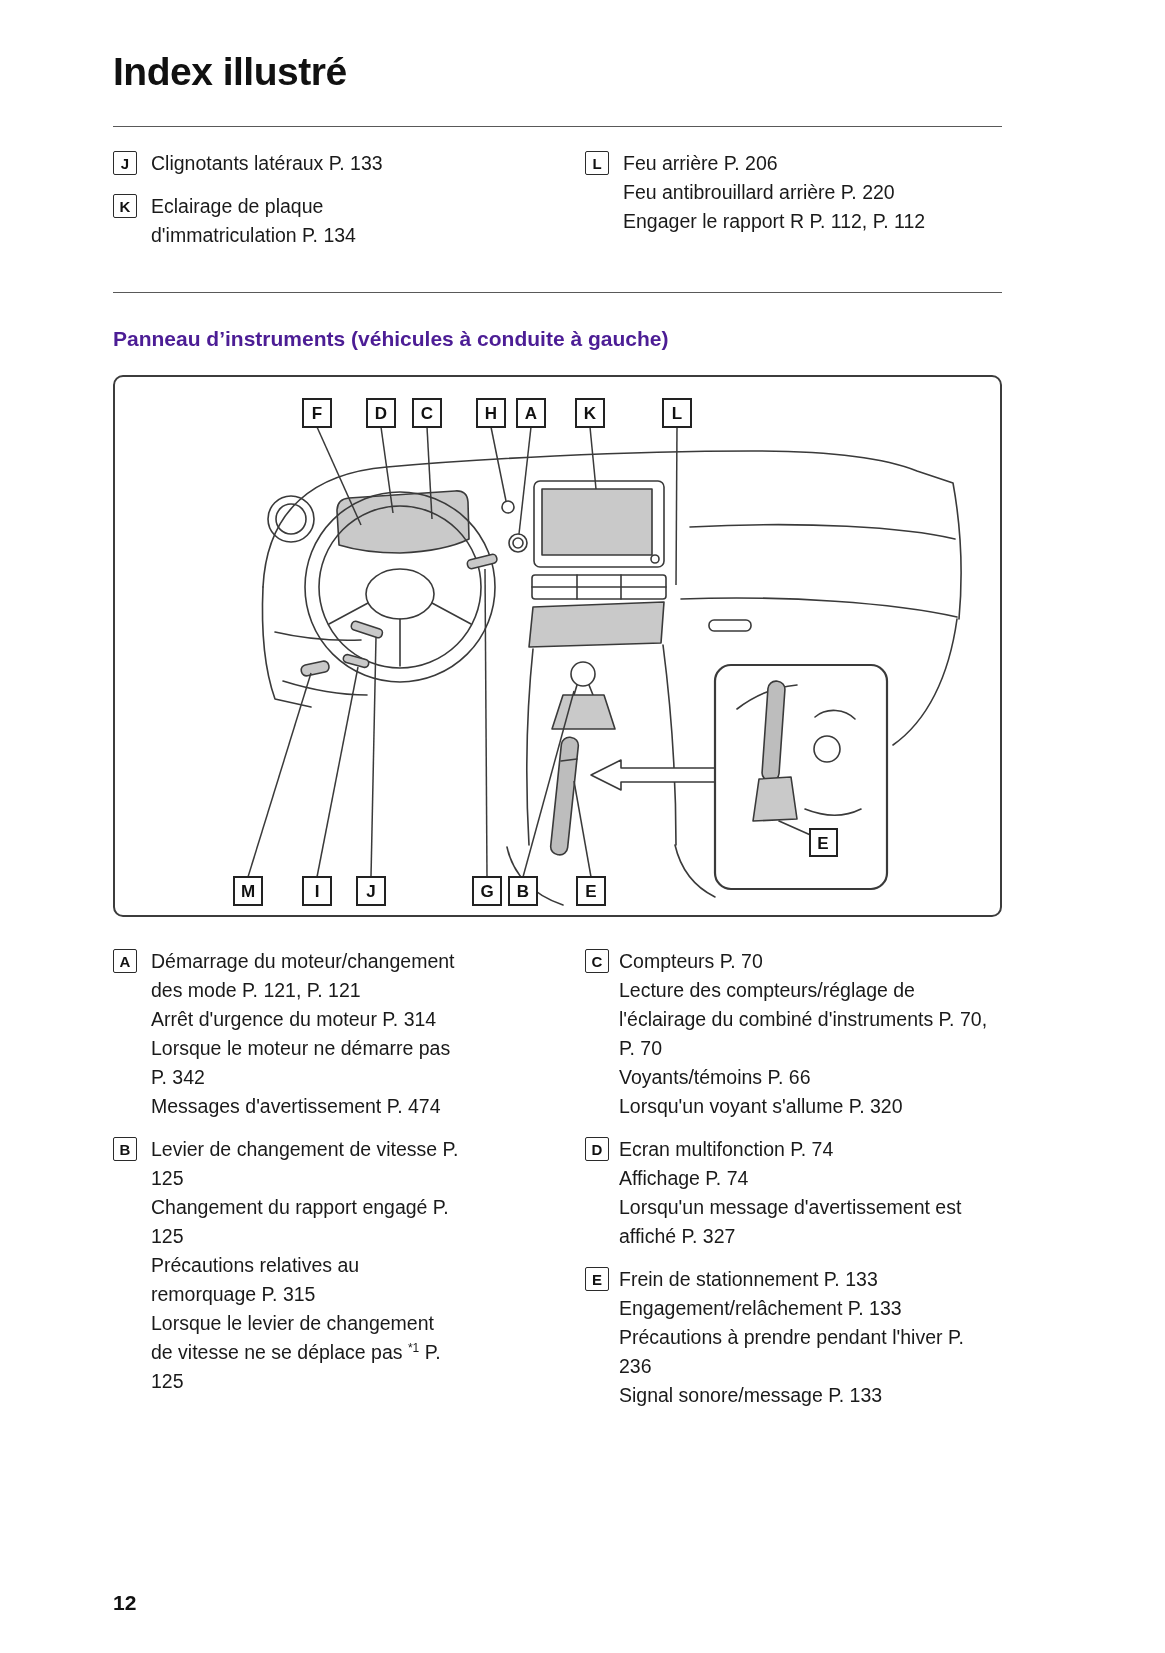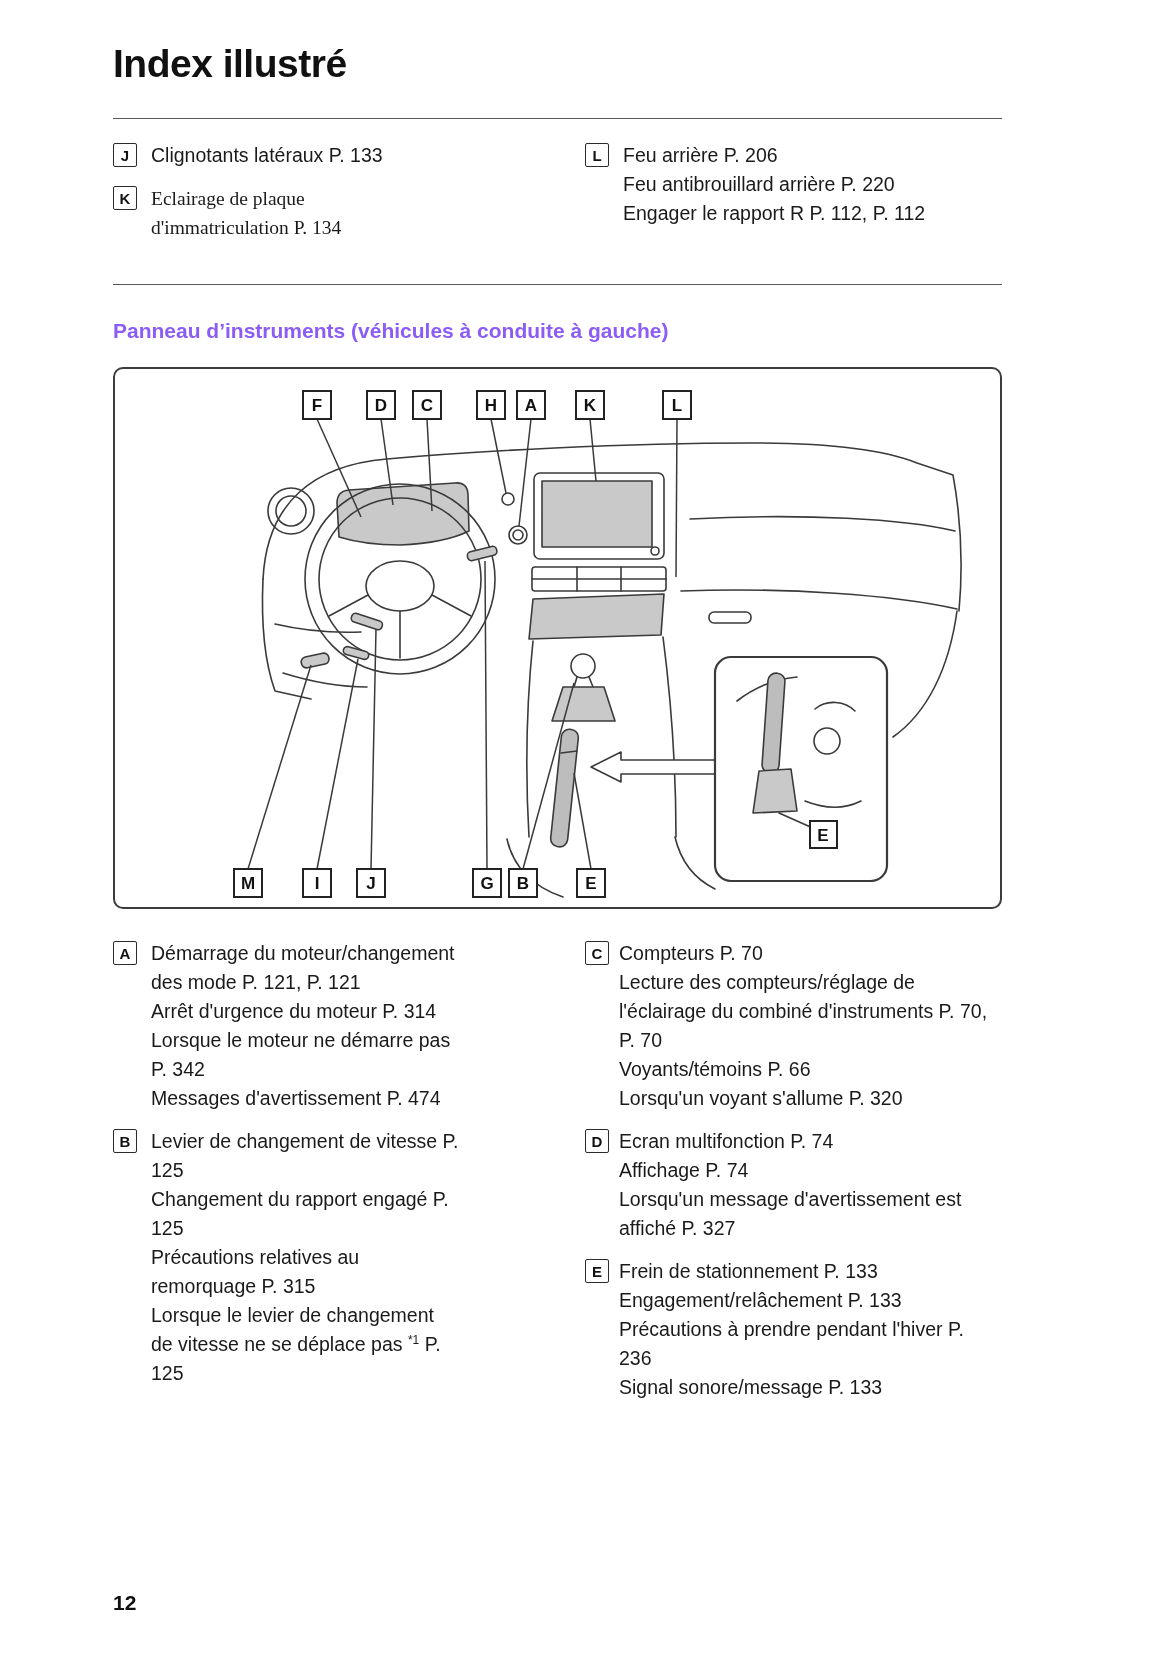--- a/index.html
+++ b/index.html
@@ -1,46 +1,46 @@
 <!DOCTYPE html>
 <html><head>
 <meta charset="utf-8">
 <style>
   * { margin:0; padding:0; box-sizing:border-box; }
   html,body { background:#ffffff; }
   body {
     width:1165px; height:1653px; position:relative; overflow:hidden;
     color:#1a1a1a; font-family:"Liberation Sans", sans-serif;
   }
-  .content { padding:0 163px 0 113px; }
+  .content { padding:8px 163px 0 113px; }
   h1.page-title {
     padding-top:42px; font-size:39px; font-weight:bold; letter-spacing:-0.5px;
     color:#111;
   }
   .rule { border-top:1.6px solid #595959; height:0; }
   .rule-1 { margin-top:32px; }
   .rule-2 { margin-top:28px; }
   .two-col { display:flex; }
   .col-left { flex:0 0 472px; width:472px; }
   .col-right { flex:1; }
   .top-section { margin-top:22px; }
   .bottom-section { margin-top:30px; }
   .index-item { display:flex; align-items:flex-start; margin-bottom:14px; }
   .key-box {
     flex:0 0 24px; width:24px; height:24px; margin-top:2px;
     border:1.7px solid #2b2b2b; border-radius:2px;
     display:flex; align-items:center; justify-content:center;
     font-size:15px; font-weight:bold; color:#111; background:#fff;
   }
   .item-body { margin-left:14px; font-size:19.5px; line-height:29px; color:#1a1a1a; }
-  .top-section .col-left .index-item:nth-child(2) .item-body { max-width:235px;font-family:Liberation Serif, serif; }
+  .top-section .col-left .index-item:nth-child(2) .item-body { max-width:235px; }
   .bottom-section .col-left .item-body  { max-width:310px; }
   .bottom-section .col-right .item-body { max-width:380px;margin-left:10px; }
   .item-body sup { font-size:12px; line-height:0; }
-  h2.section-heading { margin-top:34px; font-size:21px; font-weight:bold; color:#8b5cf6; }
+  h2.section-heading { margin-top:34px; font-size:21px; font-weight:bold; color:#4c1d95; }
   .diagram-box {
     margin-top:24px; width:889px; height:542px;
     border:2px solid #3c3c3c; border-radius:10px; overflow:hidden; background:#fff;
   }
   .diagram-box svg { display:block; width:100%; height:100%; }
   .page-number {
     position:absolute; left:113px; bottom:38px;
     font-size:21px; font-weight:bold; color:#111;
   }
 </style>

